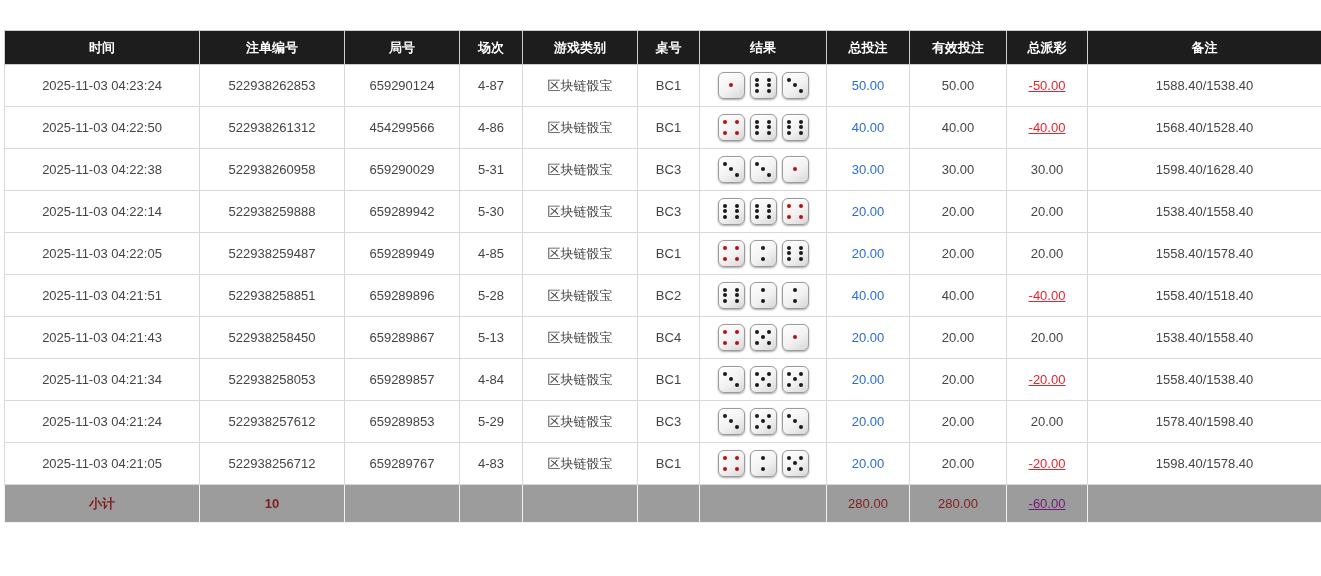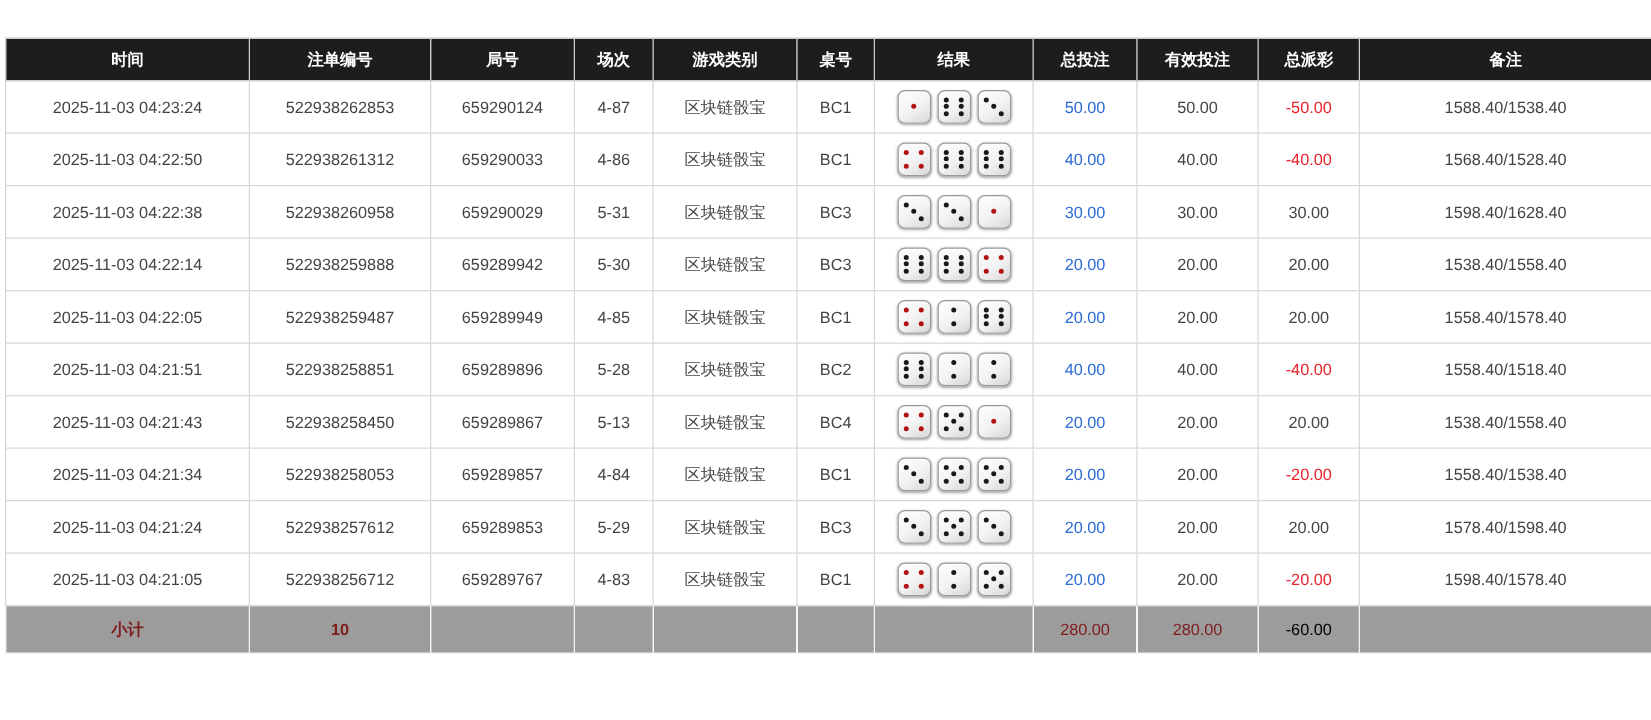--- a/index.html
+++ b/index.html
@@ -31,29 +31,29 @@
   table.bet-table td {
     border: 1px solid #d8d8d8;
     background: #ffffff;
     text-align: center;
     height: 42px;
     padding: 0 2px;
     overflow: hidden;
     white-space: nowrap;
   }
   td.amount-bet { color: #2b6bd4; cursor: pointer; }
-  td.amount-neg { color: #e8232b; }
+  td.amount-neg { color: #e8232b; text-decoration: underline; }
   tr.summary-row td {
     background: #9c9c9c;
     color: #7f1d1d;
     border: 1px solid #f2f2f2;
     height: 38px;
   }
   tr.summary-row td.label { font-weight: bold; }
-  tr.summary-row td.amount-neg { color: #000000; }
+  tr.summary-row td.amount-neg { color: #701a75; }
   
   .dice-wrap { display: flex; justify-content: center; align-items: center; gap: 5px; }
   .die {
     width: 27px; height: 27px;
     border-radius: 6px;
     border: 1px solid #9a9a9a;
     background: linear-gradient(145deg, #ffffff 0%, #f2f2f2 55%, #d7d7d7 100%);
     box-shadow: 0 1px 2px rgba(0,0,0,0.35), inset 0 1px 0 #ffffff;
     display: grid;
     grid-template-columns: repeat(3, 1fr);
@@ -163,21 +163,21 @@
             </div>
           </td>
     <td class="amount-bet">50.00</td>
     <td>50.00</td>
     <td class="amount-neg">-50.00</td>
     <td>1588.40/1538.40</td>
   </tr>
         <tr>
     <td>2025-11-03 04:22:50</td>
     <td>522938261312</td>
-    <td>659290033</td>
+    <td>454299566</td>
     <td>4-86</td>
     <td>区块链骰宝</td>
     <td>BC1</td>
     <td>
             <div class="dice-wrap">
               <span class="die">
                 <span class="pip-cell">
                   <span class="pip red"></span>
                 </span>
                 <span class="pip-cell"></span>

